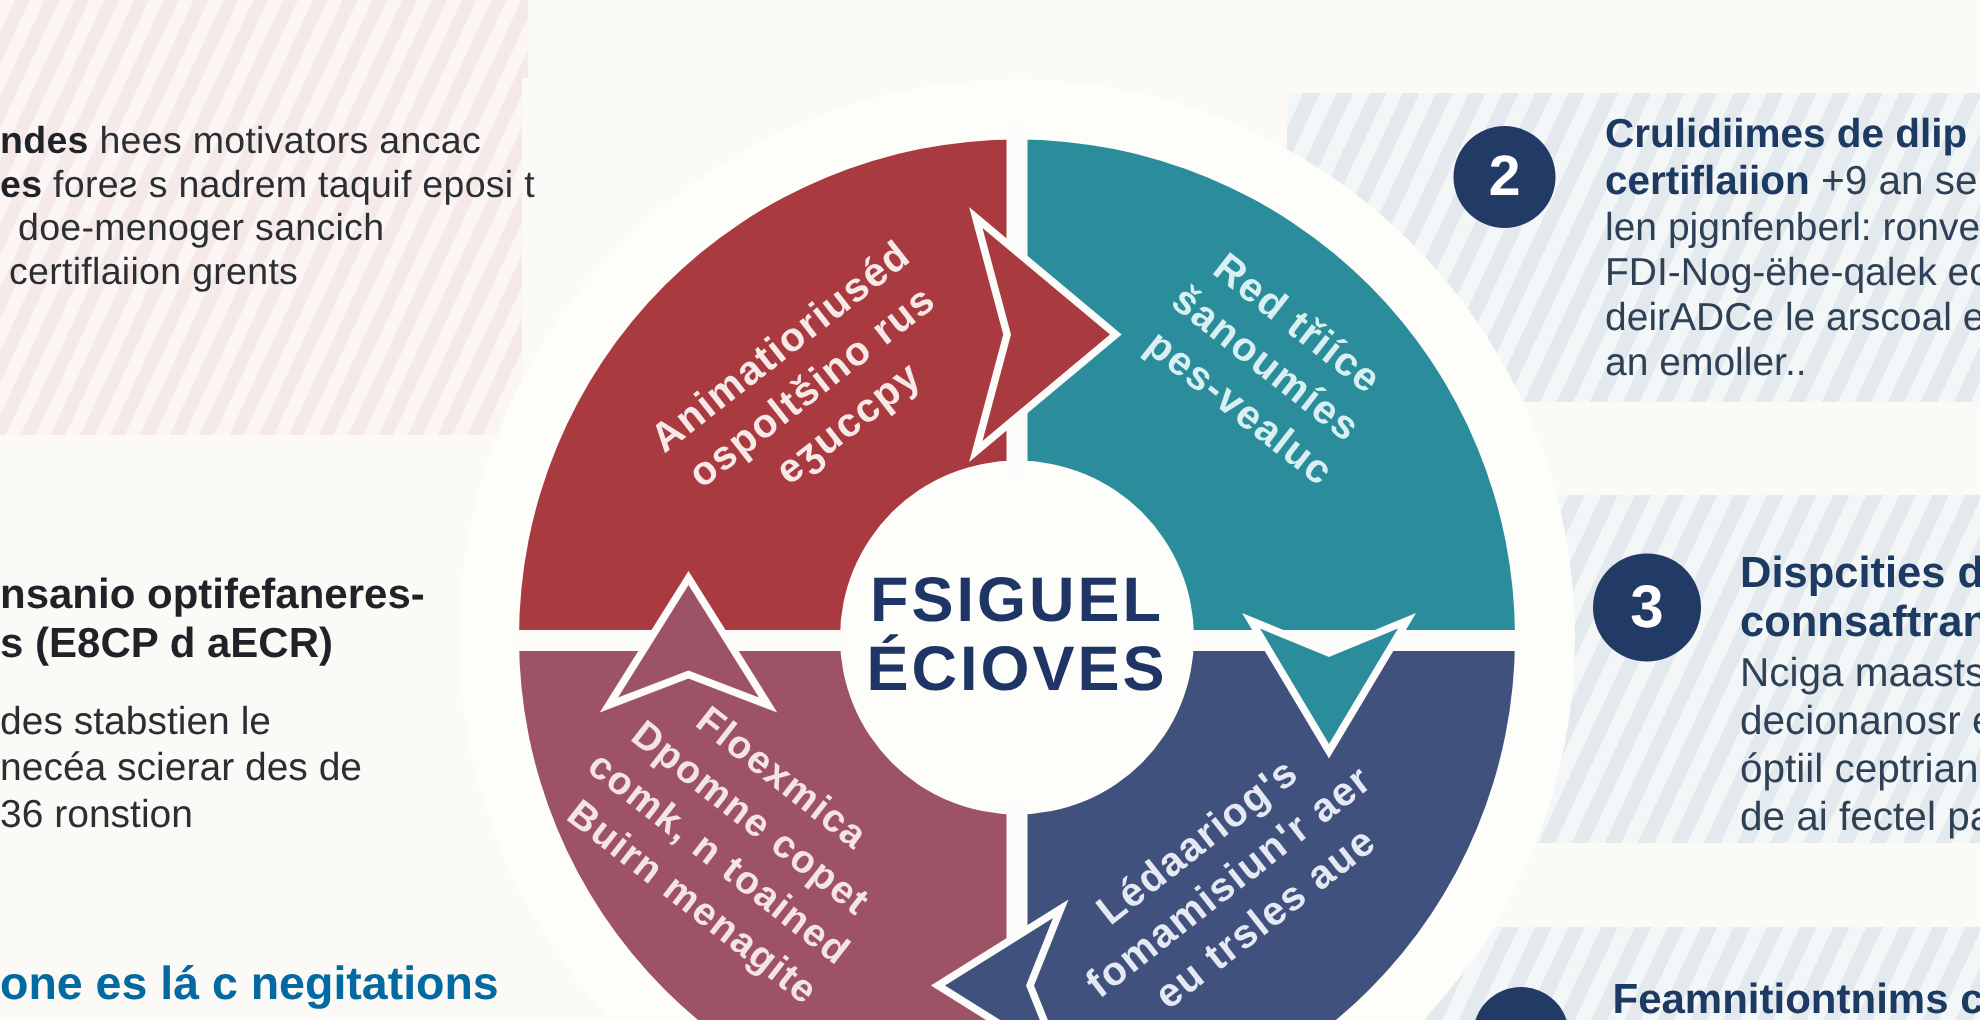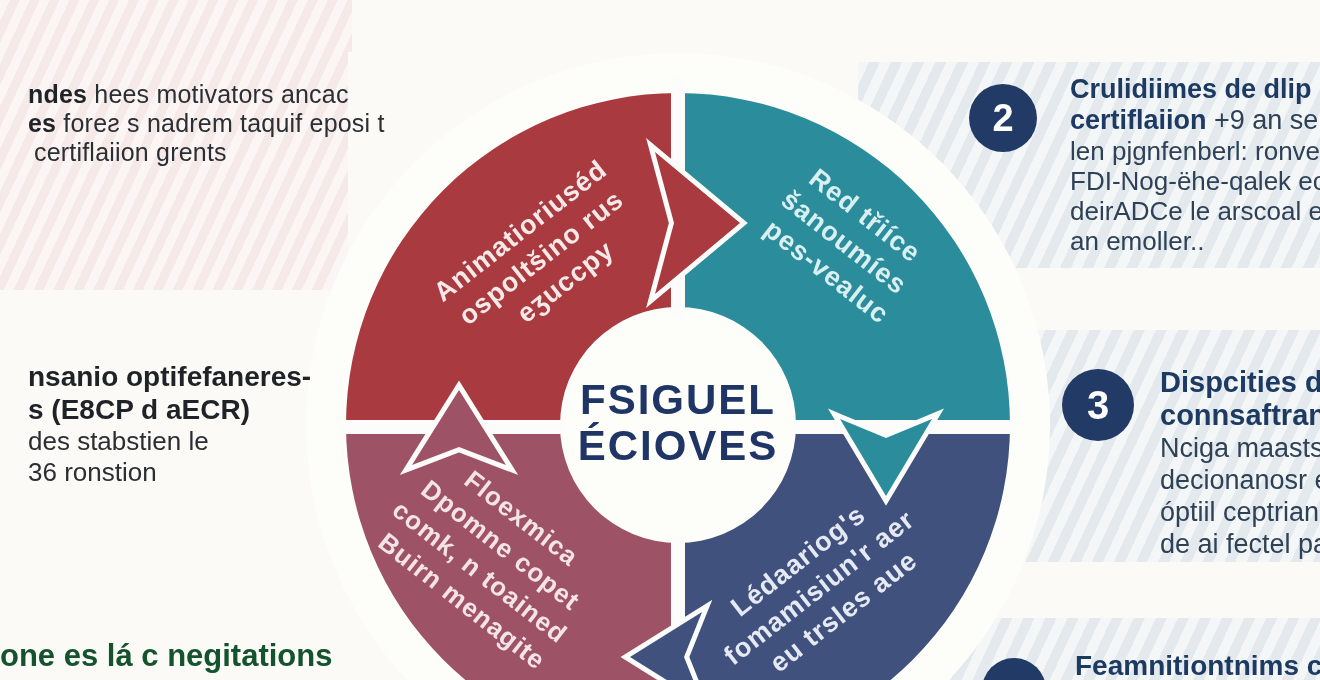--- a/index.html
+++ b/index.html
@@ -20,27 +20,27 @@
   #pink1{left:0;top:58;width:348px;height:290px;}
   #pink2{left:0;top:352;width:332px;height:178px;}
   #pink3{left:0;top:628;width:352px;height:52px;}
   #blue1{left:858px;top:62px;width:462px;height:206px;}
   #blue2{left:858px;top:330px;width:462px;height:232px;}
   #blue3{left:858px;top:618px;width:462px;height:62px;}
 
   #cycle-svg{position:absolute;left:0;top:0;z-index:2;}
 
   .txt{position:absolute;z-index:3;}
-  .lblock{color:#2b2e33;padding-left:28px;}
+  .lblock{color:#2b2e33;}
   #lblock1{left:0;top:80px;font-size:25px;line-height:29px;letter-spacing:.2px;}
   #lblock1 b,.lblock b{color:#1f2226;}
-  #lblock2{left:0;top:360px;}
+  #lblock2{left:0;top:379px;}
   #lblock2 .h{font-size:28px;line-height:33px;font-weight:bold;color:#1f2226;}
-  #lblock2 .b{font-size:26px;line-height:31px;margin-top:0;}
-  #lblock3{left:0;top:638px;font-size:31px;font-weight:bold;color:#14532d;}
+  #lblock2 .b{font-size:26px;line-height:31px;margin-top:20px;}
+  #lblock3{left:0;top:638px;font-size:31px;font-weight:bold;color:#0369a1;}
 
   .rblock{color:#2e4156;white-space:nowrap;}
   #rblock2{left:1070px;top:74px;font-size:26px;line-height:30px;}
   #rblock2 .h{font-size:27px;line-height:31px;font-weight:bold;color:#1d3a63;}
   #rblock2 .h .reg{font-weight:normal;color:#2e4156;}
   #rblock3{left:1160px;top:366px;font-size:27px;line-height:32px;}
   #rblock3 .h{font-size:29px;line-height:33px;font-weight:bold;color:#1d3a63;}
   #rblock4{left:1075px;top:650px;font-size:28px;font-weight:bold;color:#1d3a63;white-space:nowrap;}
 
   .numcircle{
@@ -104,27 +104,29 @@
     <tspan x="0" dy="34">Buirn menagite</tspan>
   </text>
 
   <text x="678" y="414" text-anchor="middle" font-size="42" font-weight="bold" letter-spacing="2" fill="#1e3566">FSIGUEL</text>
   <text x="678" y="460" text-anchor="middle" font-size="42" font-weight="bold" letter-spacing="2" fill="#1e3566">ÉCIOVES</text>
 </svg>
 
 <div class="txt lblock" id="lblock1">
   <div><b>ndes</b><span> hees motivators ancac</span></div>
   <div><b>es</b><span> foreƨ s nadrem taquif eposi t</span></div>
+  <div style="margin-left:12px">doe-menoger sancich</div>
   <div style="margin-left:6px">certiflaiion grents</div>
 </div>
 
 <div class="txt lblock" id="lblock2">
   <div class="h">nsanio optifefaneres-</div>
   <div class="h">s (E8CP d aECR)</div>
   <div class="b">des stabstien le</div>
+  <div class="b" style="margin-top:0">necéa scierar des de</div>
   <div class="b" style="margin-top:0">36 ronstion</div>
 </div>
 
 <div class="txt" id="lblock3">
   <span>one es lá c negitations</span>
 </div>
 
 <div class="numcircle" id="num2">
   <span>2</span>
 </div>

